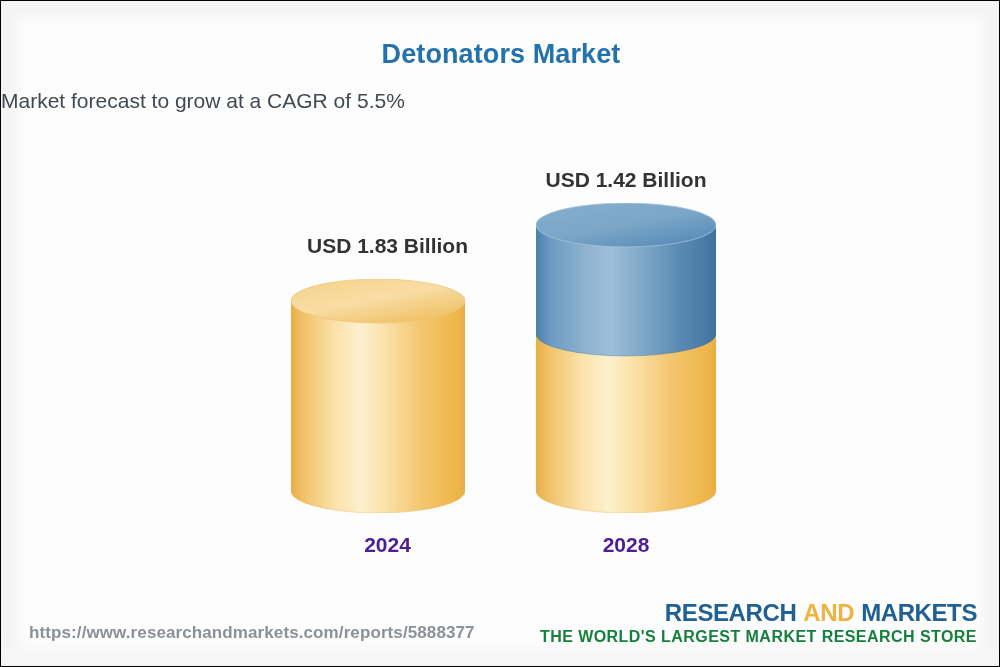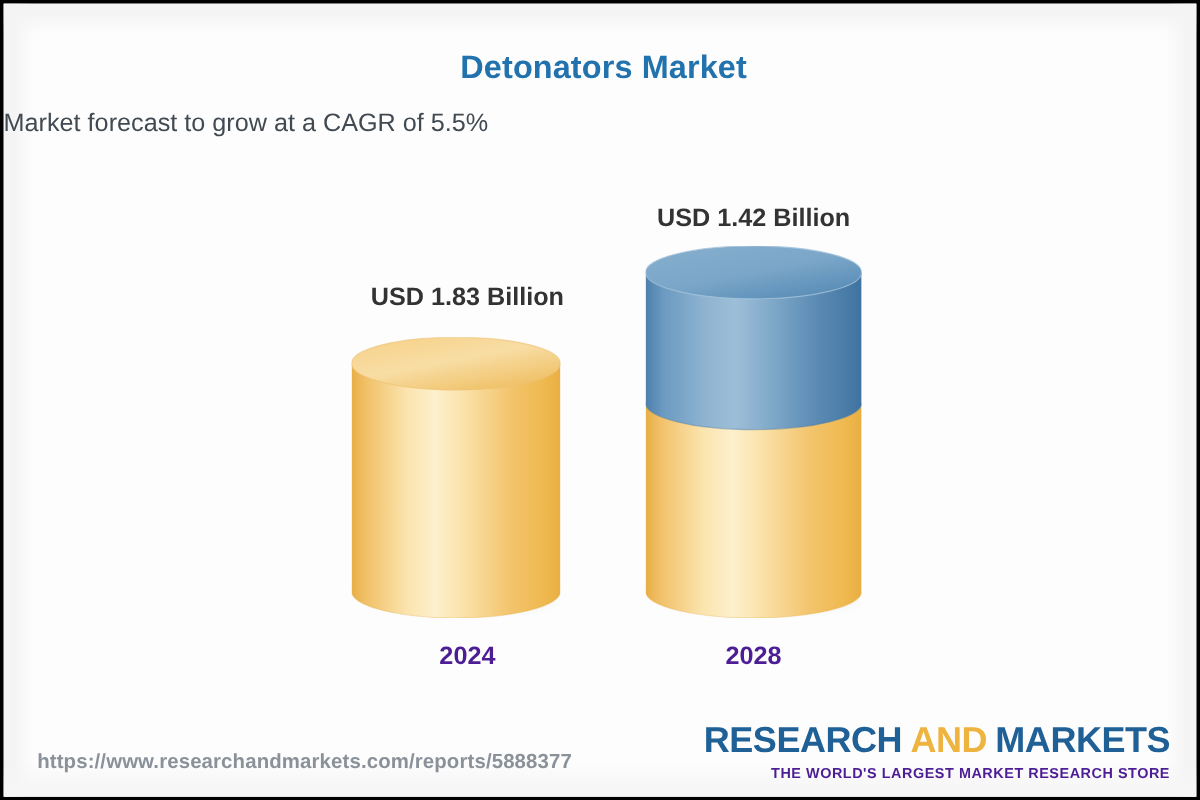--- a/index.html
+++ b/index.html
@@ -10,21 +10,21 @@
   body {
     font-family: "Liberation Sans", sans-serif;
   }
 
   .canvas {
     position: relative;
     width: 1000px;
     height: 667px;
     background: #fdfdfd;
     box-sizing: border-box;
-    border: 3px solid #000000;
+    border: 1px solid #000000;
     overflow: hidden;
   }
 
   
   .canvas::before {
     content: "";
     position: absolute;
     inset: 0;
     background:
       linear-gradient(to bottom, #f4f4f4 0px, #f4f4f4 8px, rgba(255,255,255,0) 26px),
@@ -112,33 +112,33 @@
   }
 
   .logo {
     position: absolute;
     right: 22px;
     top: 600px;
     text-align: right;
     z-index: 3;
   }
   .logo-main {
-    font-size: 30px;
+    font-size: 24px;
     font-weight: bold;
     letter-spacing: -0.4px;
     line-height: 1.02;
     color: #1f6096;
     white-space: nowrap;
   }
   .logo-main .logo-and { color: #eeb43f; }
   .logo-tag {
-    font-size: 12px;
+    font-size: 16px;
     font-weight: bold;
     letter-spacing: .45px;
-    color: #4c1d95;
+    color: #15803d;
     margin-top: 3px;
     white-space: nowrap;
   }
 </style>
 </head>
 <body>
 
 <div class="canvas">
 
   <div class="title">Detonators Market</div>

